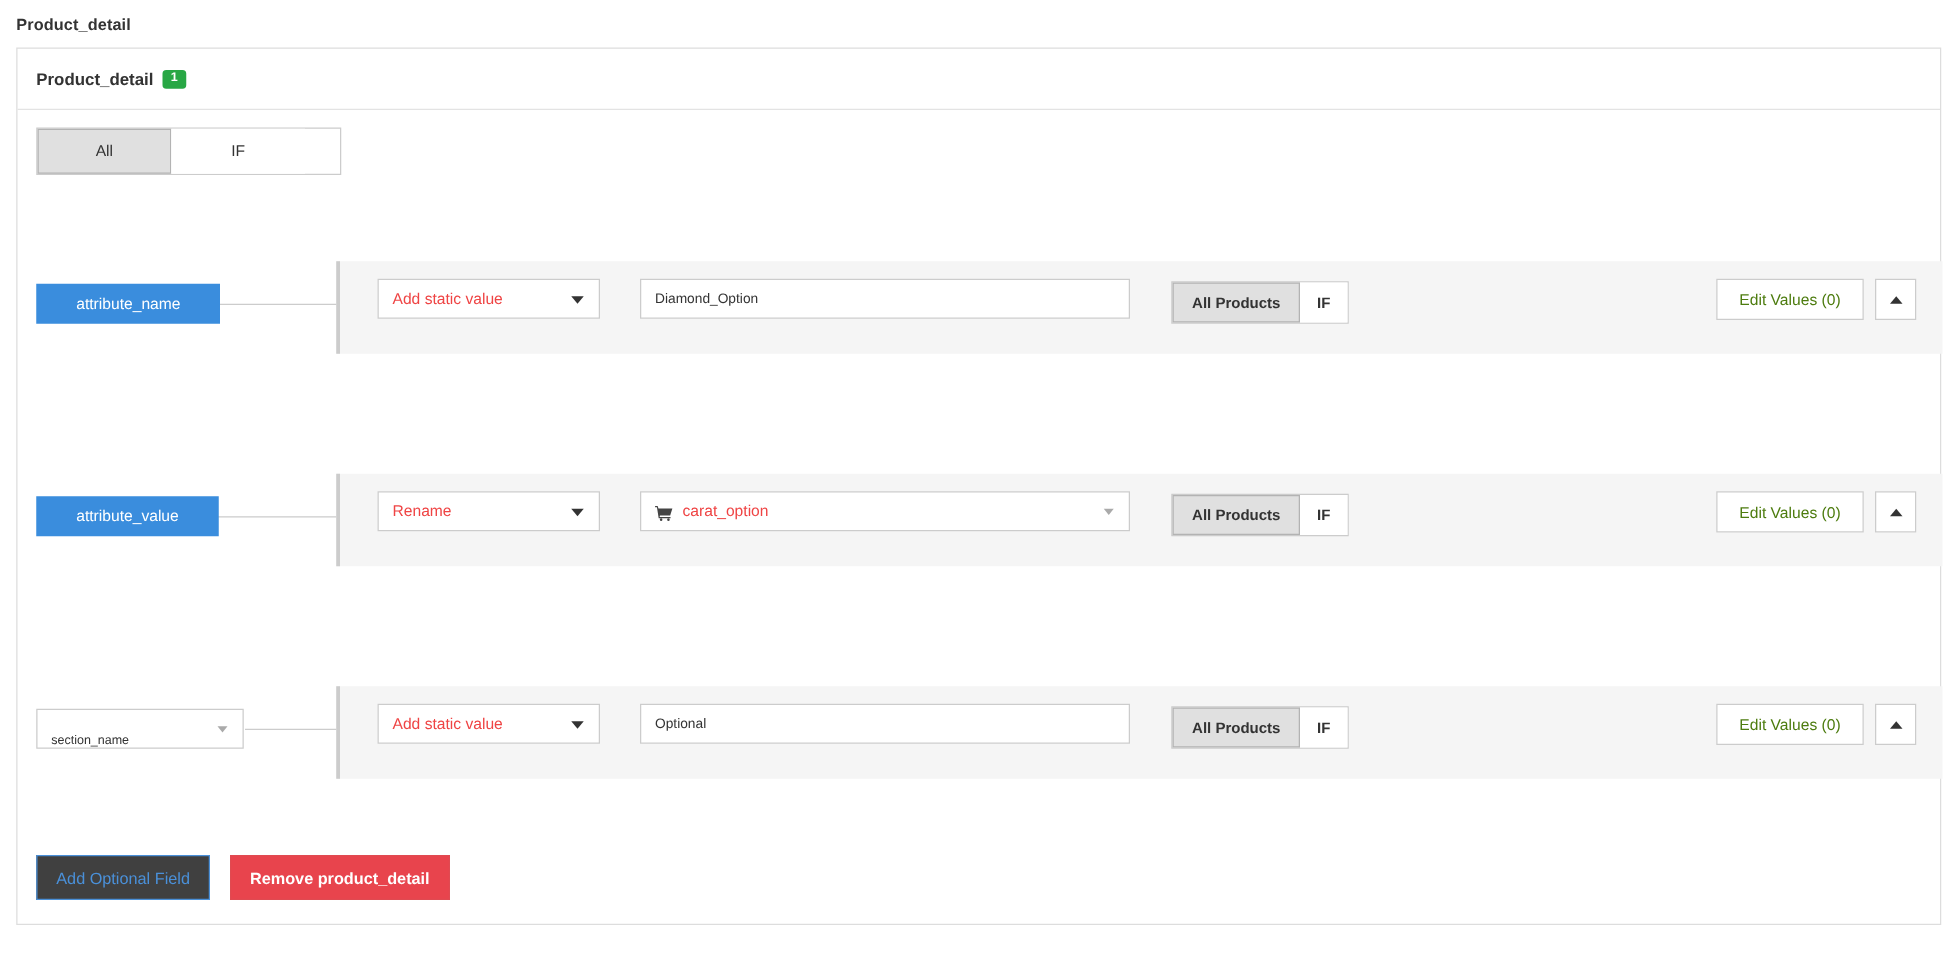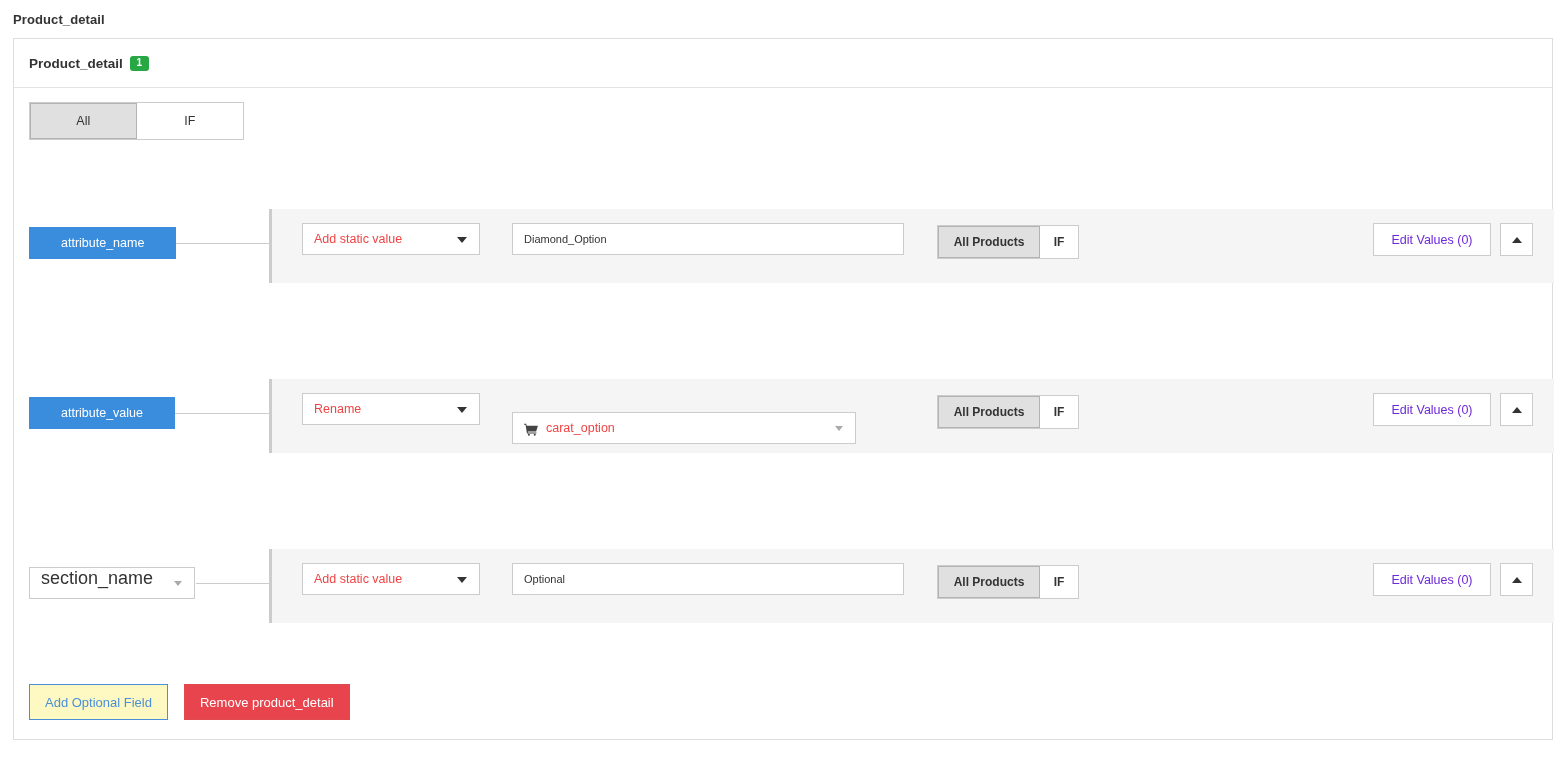--- a/index.html
+++ b/index.html
@@ -86,21 +86,21 @@
     box-sizing: border-box;
     cursor: pointer;
   }
   .seg-btn.active {
     background: #e0e0e0;
     border: 1px solid #b3b3b3;
   }
   .seg-top {
     left: 15px;
     top: 63px;
-    width: 215px;
+    width: 244px;
     height: 38px;
   }
   .seg-top .seg-btn { width: 107px; height: 100%; }
 
   
   .row {
     position: absolute;
     left: 0;
     width: 1540px;
     height: 74px;
@@ -133,23 +133,23 @@
   .field-select {
     position: absolute;
     left: 15px;
     top: 18px;
     width: 166px;
     height: 32px;
     border: 1px solid #cccccc;
     background: #ffffff;
     box-sizing: border-box;
     display: flex;
-    align-items: flex-start;
+    align-items: flex-end;
     padding-left: 11px;
-    font-size: 18px;
+    font-size: 10px;
     color: #333333;
     cursor: pointer;
   }
   .connector {
     position: absolute;
     height: 1px;
     background: #cccccc;
     top: 34px;
   }
   .dropdown {
@@ -196,22 +196,21 @@
     box-sizing: border-box;
     display: flex;
     align-items: center;
     padding-left: 11px;
     font-size: 11px;
     color: #333333;
   }
   .value-dd {
     left: 240px;
     top: 14px;
-    width: 344px;
-    margin-top: 19px;
+    width: 392px;
   }
   .cart-icon {
     display: inline-block;
     width: 15px;
     height: 13px;
     margin-right: 7px;
     position: relative;
     top: 1px;
   }
   .scope-group {
@@ -232,21 +231,21 @@
     top: 14px;
     width: 118px;
     height: 33px;
     border: 1px solid #cccccc;
     background: #ffffff;
     box-sizing: border-box;
     display: flex;
     align-items: center;
     justify-content: center;
     font-size: 12.5px;
-    color: #6d28d9;
+    color: #4d7c0f;
     cursor: pointer;
   }
   .collapse-btn {
     position: absolute;
     right: 21px;
     top: 14px;
     width: 33px;
     height: 33px;
     border: 1px solid #cccccc;
     background: #ffffff;
@@ -275,27 +274,27 @@
     align-items: center;
     justify-content: center;
     font-size: 13px;
     box-sizing: border-box;
     cursor: pointer;
     padding: 0 15px;
   }
   .btn-outline {
     border: 1px solid #4a90d9;
     color: #4a90d9;
-    background: #fef9c3;
+    background: #404040;
   }
   .btn-danger {
     border: 1px solid #e04a51;
     background: #e8444d;
     color: #ffffff;
-    font-weight: normal;
+    font-weight: bold;
   }
   .gap { width: 8px; }
 </style>
 </head>
 <body>
 
 <div class="page">
 
   <div class="page-title">Product_detail</div>
 

